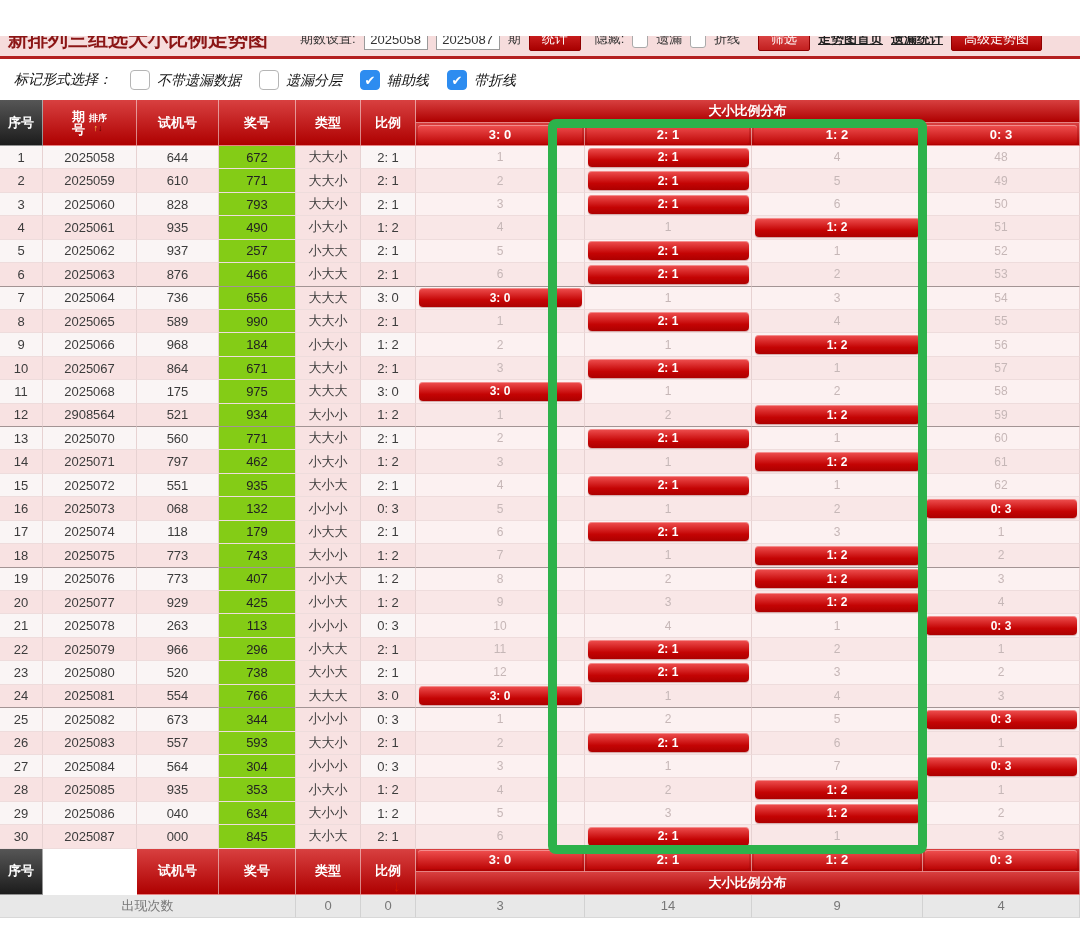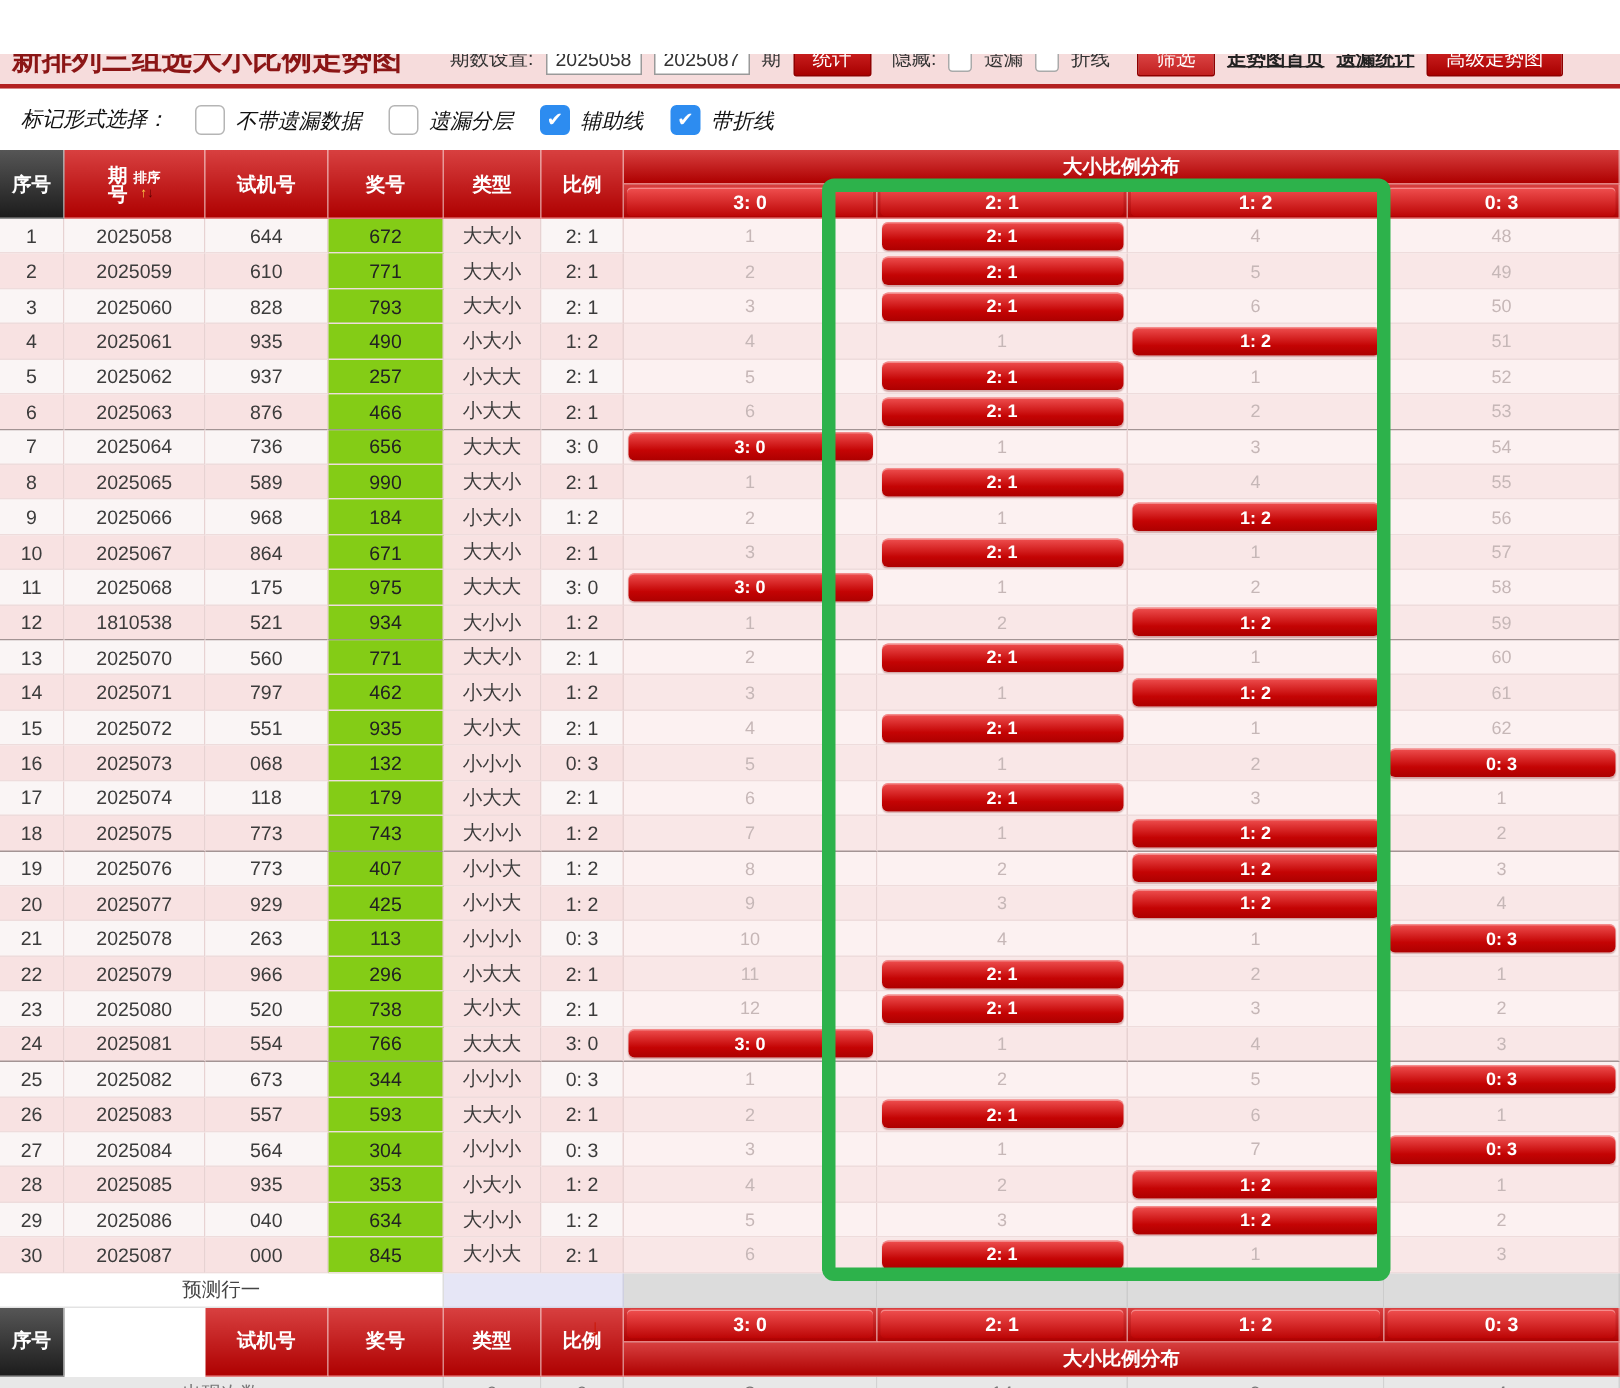--- a/index.html
+++ b/index.html
@@ -388,21 +388,21 @@
           </div>
           <div class="cell dist">
             <span class="num">2</span>
           </div>
           <div class="cell dist">
             <span class="num">58</span>
           </div>
         </div>
         <div class="grid row even group-end">
           <div class="cell s col-xu">12</div>
-          <div class="cell s col-qi">1810538</div>
+          <div class="cell s col-qi">2908564</div>
           <div class="cell s col-shiji">521</div>
           <div class="cell col-jiang">934</div>
           <div class="cell col-leixing">大小小</div>
           <div class="cell s col-bili">1: 2</div>
           <div class="cell dist">
             <span class="num">1</span>
           </div>
           <div class="cell dist">
             <span class="num">2</span>
           </div>
@@ -768,28 +768,20 @@
           </div>
           <div class="cell dist">
             <span class="num">1</span>
           </div>
           <div class="cell dist">
             <span class="num">3</span>
           </div>
         </div>
       </div>
 
-    <div class="grid prow">
-      <div class="cell p-label">预测行一</div>
-      <div class="cell p-lav"></div>
-      <div class="cell p-gray"></div>
-      <div class="cell p-gray"></div>
-      <div class="cell p-gray"></div>
-      <div class="cell p-gray"></div>
-    </div>
 
     <div class="grid tfoot">
       <div class="hcell hdark tf-c1">序号</div>
       <div class="hcell tf-c3">试机号</div>
       <div class="hcell tf-c4">奖号</div>
       <div class="hcell tf-c5">类型</div>
       <div class="hcell tf-c6">比例</div>
       <div class="hcell tf-r0">
           <span class="ratiobar">3: 0</span>
         </div>

